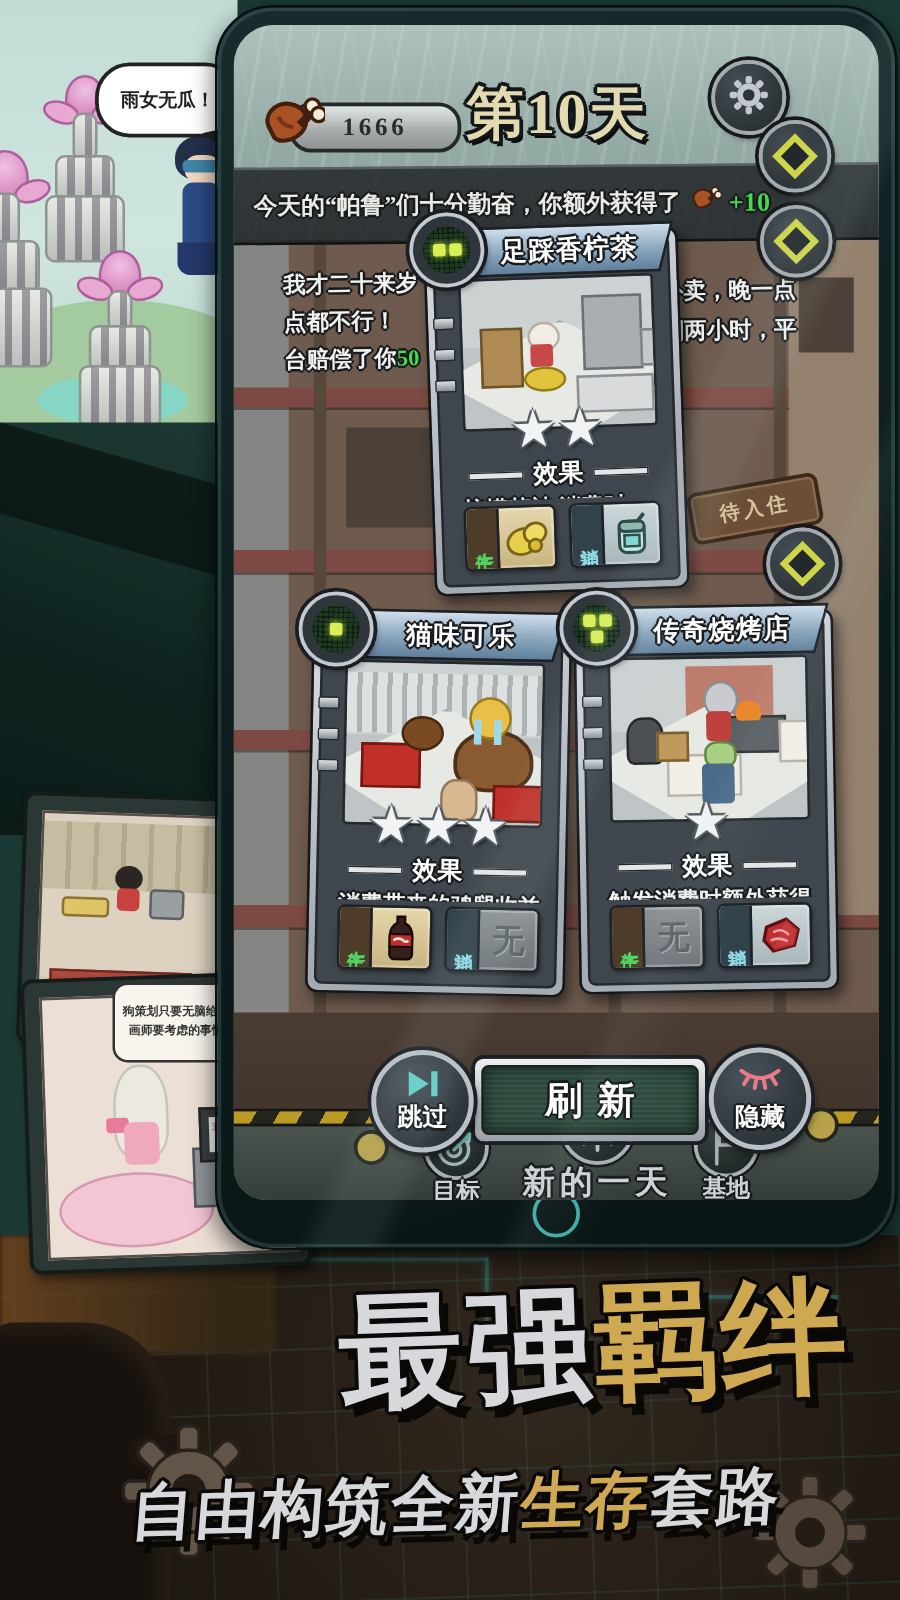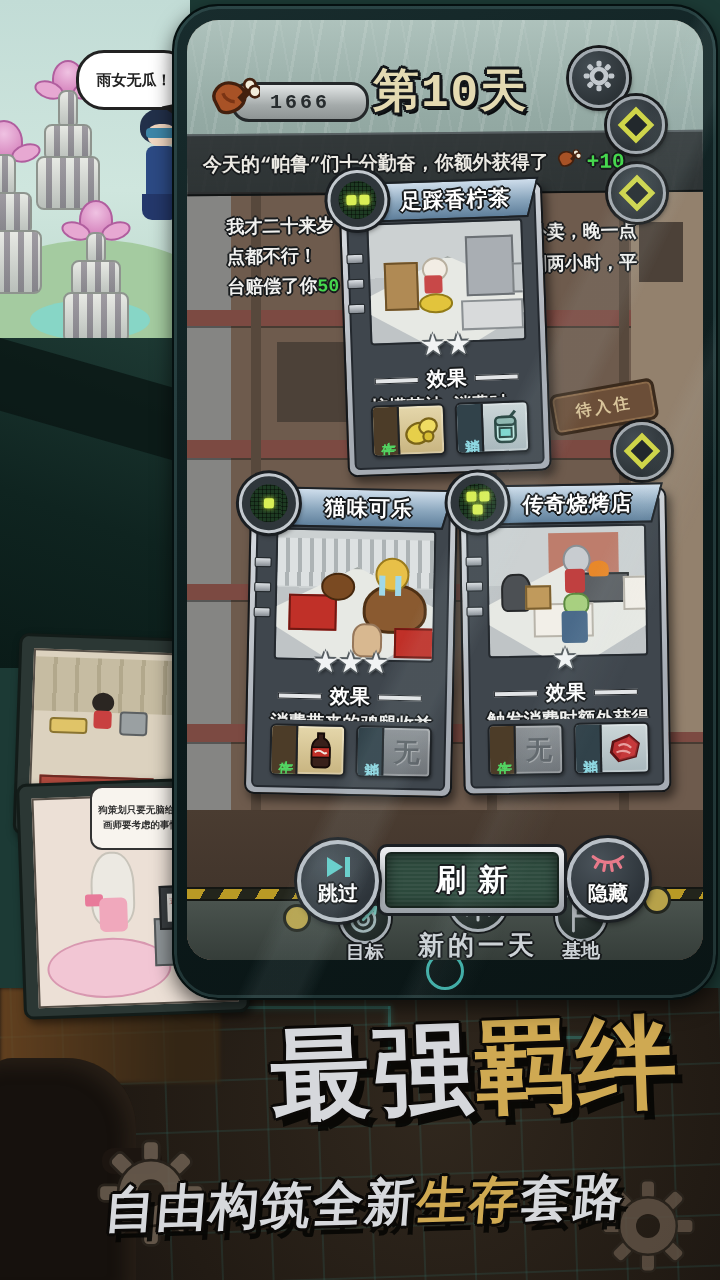--- a/index.html
+++ b/index.html
@@ -1,17 +1,17 @@
 <!DOCTYPE html>
 <html><head>
 <meta charset="utf-8">
 <style>
   html,body{margin:0;padding:0;background:#0d1a18;}
   .stage{position:relative;width:720px;height:1280px;overflow:hidden;background:#1c3a35;
-         font-family:Liberation Mono, monospace;}
+         font-family:Liberation Serif, serif;}
   
   .ol{text-shadow:-2px 0 #181b1d,2px 0 #181b1d,0 -2px #181b1d,0 2px #181b1d,
       -1px -1px #181b1d,1px -1px #181b1d,-1px 1px #181b1d,1px 1px #181b1d;}
   .ol3{text-shadow:-3px 0 #14171a,3px 0 #14171a,0 -3px #14171a,0 3px #14171a,
       -2px -2px #14171a,2px -2px #14171a,-2px 2px #14171a,2px 2px #14171a,3px 4px 0 #0b0d0f;}
   
   .bg-left-sky{position:absolute;left:0;top:0;width:190px;height:345px;
     background:linear-gradient(180deg,#c2dcd6,#cfe6de 55%,#bcd8cc);}
   .hill{position:absolute;left:-30px;top:240px;width:250px;height:130px;background:#a4cba0;border-radius:50%;}
   .pool{position:absolute;left:30px;top:300px;width:120px;height:40px;background:#7fd8d0;border-radius:50%;opacity:.8;}

